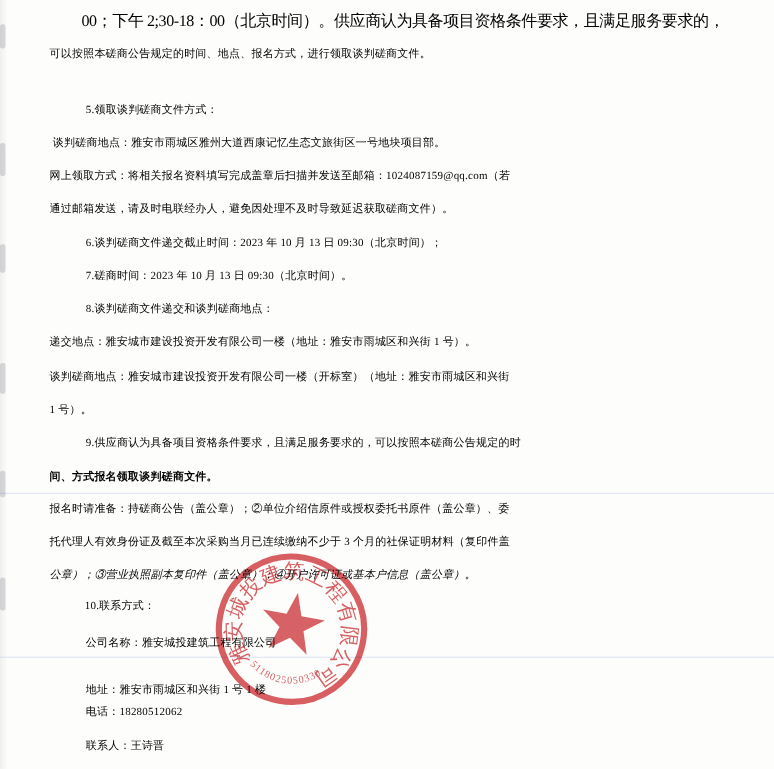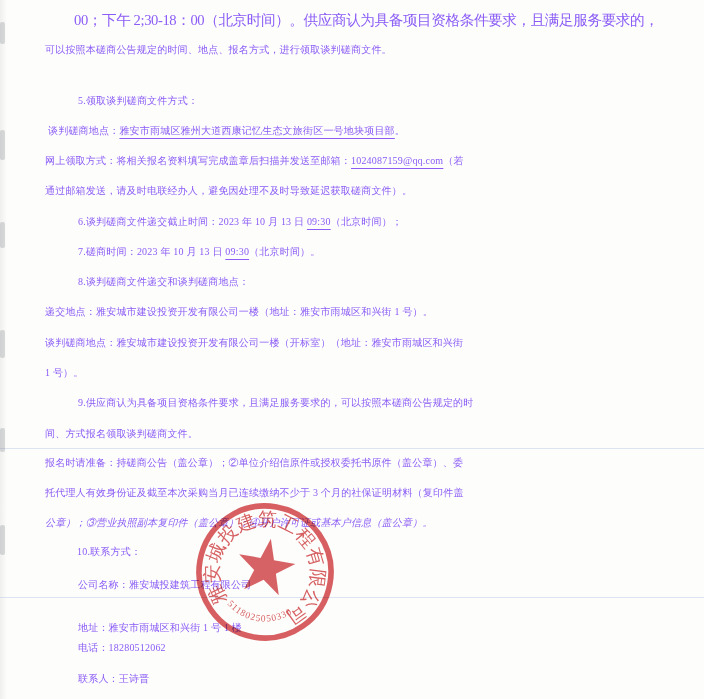--- a/index.html
+++ b/index.html
@@ -2,31 +2,30 @@
 <html><head>
 <meta charset="utf-8">
 <style>
   html,body{margin:0;padding:0;background:#ffffff;}
   .page{
     position:relative;
     width:704px;height:699px;
     background:#fdfdfb;
     overflow:hidden;
     font-family:"Liberation Serif","DejaVu Serif",serif;
-    color:#8b5cf6;
+    color:#000000;
   }
   .line{
     position:absolute;
     white-space:nowrap;
     font-size:10px;
     line-height:20px;
     letter-spacing:0.2px;
   }
   .u{
-    text-decoration:underline;
     text-decoration-thickness:1px;
     text-underline-offset:3.5px;
   }
   .rule{
     position:absolute;left:0;width:704px;height:1px;
     background:rgba(150,172,218,0.30);
   }
   .scan-edge{
     position:absolute;left:0;top:0;width:7px;height:699px;
     background:linear-gradient(90deg,rgba(120,120,125,0.10),rgba(120,120,125,0));
@@ -71,21 +70,21 @@
       <div class="line" style="left: 48px; top: 121px;"><span>谈判磋商地点：</span><span class="u">雅安市雨城区雅州大道西康记忆生态文旅街区一号地块项目部</span><span>。</span></div>
       <div class="line" style="left: 45px; top: 151px;"><span>网上领取方式：将相关报名资料填写完成盖章后扫描并发送至邮箱：</span><span class="u">1024087159@qq.com</span><span>（若</span></div>
       <div class="line" style="left: 45px; top: 181px;"><span>通过邮箱发送，请及时电联经办人，避免因处理不及时导致延迟获取磋商文件）。</span></div>
       <div class="line" style="left: 78px; top: 212px; text-align: right;"><span>6.谈判磋商文件递交截止时间：2023 年 10 月 13 日 </span><span class="u">09:30</span><span>（北京时间）；</span></div>
       <div class="line" style="left: 78px; top: 242px;"><span>7.磋商时间：2023 年 10 月 13 日 </span><span class="u">09:30</span><span>（北京时间）。</span></div>
       <div class="line" style="left: 78px; top: 272px;"><span>8.谈判磋商文件递交和谈判磋商地点：</span></div>
       <div class="line" style="left: 45px; top: 302px;"><span>递交地点：雅安城市建设投资开发有限公司一楼（地址：雅安市雨城区和兴街 1 号）。</span></div>
       <div class="line" style="left: 45px; top: 333px;"><span>谈判磋商地点：雅安城市建设投资开发有限公司一楼（开标室）（地址：雅安市雨城区和兴街</span></div>
       <div class="line" style="left: 45px; top: 363px;"><span>1 号）。</span></div>
       <div class="line" style="left: 78px; top: 393px; text-align: right;"><span>9.供应商认为具备项目资格条件要求，且满足服务要求的，可以按照本磋商公告规定的时</span></div>
-      <div class="line" style="left: 45px; top: 424px;"><span>间、方式报名领取谈判磋商文件。</span></div>
+      <div class="line" style="left: 45px; top: 424px; font-weight: bold;"><span>间、方式报名领取谈判磋商文件。</span></div>
       <div class="line" style="left: 45px; top: 453px;"><span>报名时请准备：持磋商公告（盖公章）；②单位介绍信原件或授权委托书原件（盖公章）、委</span></div>
       <div class="line" style="left: 45px; top: 483px;"><span>托代理人有效身份证及截至本次采购当月已连续缴纳不少于 3 个月的社保证明材料（复印件盖</span></div>
       <div class="line" style="left: 45px; top: 513px; font-style: italic;"><span>公章）；③营业执照副本复印件（盖公章）；④开户许可证或基本户信息（盖公章）。</span></div>
       <div class="line" style="left: 77px; top: 542px;"><span>10.联系方式：</span></div>
       <div class="line" style="left: 78px; top: 575px;"><span>公司名称：雅安城投建筑工程有限公司</span></div>
       <div class="line" style="left: 78px; top: 607px; margin-top: 11px;"><span>地址：雅安市雨城区和兴街 1 号 1 楼</span></div>
       <div class="line" style="left: 78px; top: 638px;"><span>电话：18280512062</span></div>
       <div class="line" style="left: 78px; top: 669px;"><span>联系人：王诗晋</span></div>
     </div>
 

